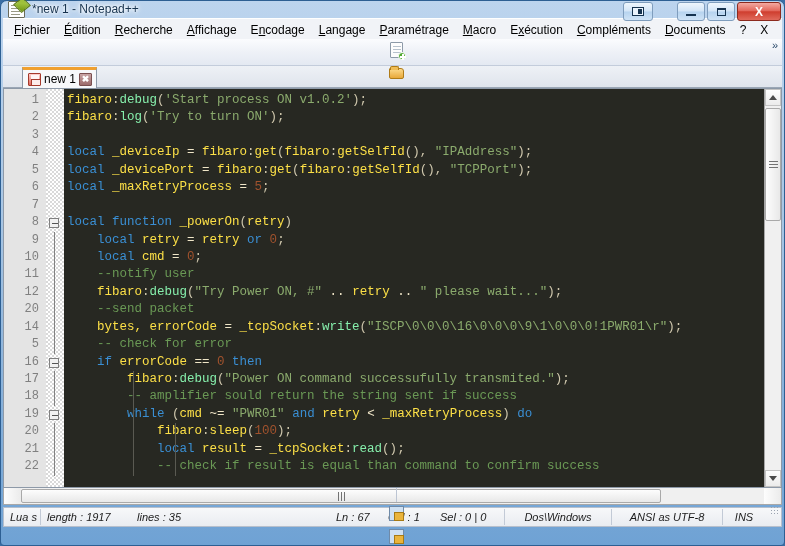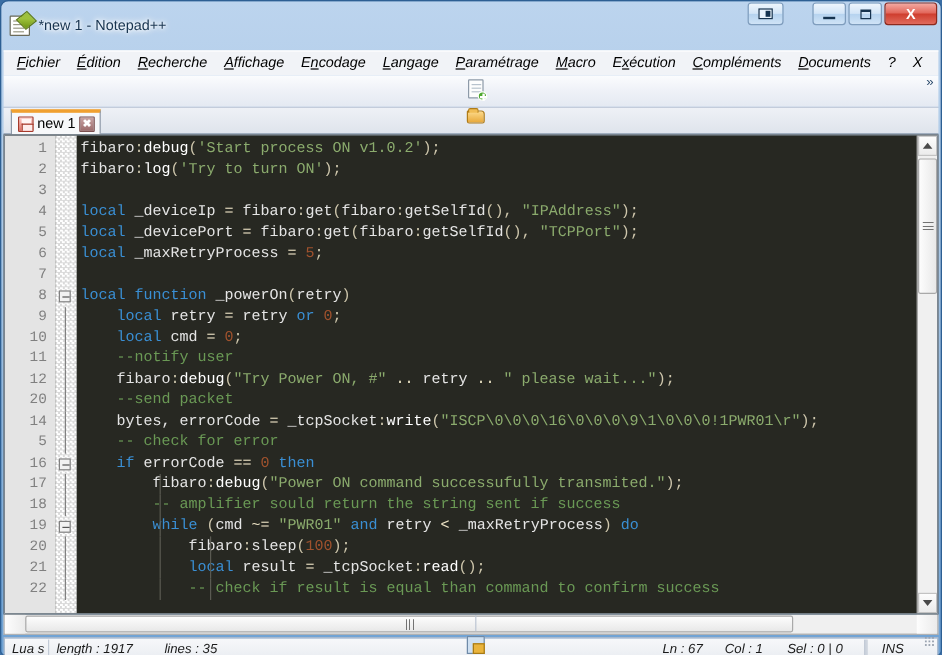--- a/index.html
+++ b/index.html
@@ -15,21 +15,21 @@
     position: absolute; inset: 0;
     background: linear-gradient(to bottom, #bcd4ee 0%, #a8c6e4 40%, #93b8dd 60%, #6fa2d4 100%);
     border: 1px solid #2d5f93;
     border-radius: 7px 7px 4px 4px;
     padding: 0;
   }
 
   
   #titlebar {
     position: relative;
-    height: 40px;
+    height: 16px;
     display: flex; align-items: center;
     padding-left: 7px;
   }
   #app-icon {
     width: 17px; height: 17px;
     position: relative; flex: 0 0 auto; margin-right: 7px;
     background: #ffffff;
     border: 1px solid #6b6b5a;
     border-radius: 1px;
   }
@@ -73,23 +73,22 @@
   .glyph-max { width: 9px; height: 8px; border: 1px solid #16334f; border-top-width: 2px; }
   .glyph-dual { width: 12px; height: 9px; border: 1px solid #16334f; position: relative; background:#eaf3fc;}
   .glyph-dual::after{content:"";position:absolute;right:1px;top:1px;bottom:1px;width:4px;background:#16334f;}
 
   
   #menubar {
     margin: 1px 2px 0 2px;
     height: 21px;
     background: #f1f3f7;
     border-top: 1px solid #ffffff;
-    display: flex; align-items: flex-start;
+    display: flex; align-items: flex-end;
     padding-left: 4px;
-    font-style: italic;
   }
   .menu-item {
     font-size: 12px; color: #000;
     padding: 2px 7px 2px 7px;
     white-space: nowrap;
     cursor: default;
   }
   .menu-item u { text-decoration: underline; }
 
   
@@ -190,21 +189,21 @@
   .ic-ff::before{left:0;} .ic-ff::after{left:6px;}
   .ic-macsave{position:absolute;left:1px;top:1px;width:15px;height:15px;background:#e9f1fa;border:1px solid #6f8aa8;}
   .ic-macsave::after{content:"";position:absolute;right:0px;bottom:0px;width:8px;height:8px;background:linear-gradient(#9cc4ea,#3f78bb);border:1px solid #2c5685;}
 
   
   #tabbar {
     margin: 0 2px;
     height: 22px;
     background: linear-gradient(to bottom,#eef1f6,#dfe4ec);
     border-bottom: 1px solid #9aa6b5;
-    display: flex; align-items: flex-end; padding-left: 6px;
+    display: flex; align-items: flex-end; padding-left: 19px;
   }
   .tab {
     height: 21px; display: flex; align-items: center; gap: 3px;
     padding: 0 4px 0 5px;
     background: #f7f8fa;
     border: 1px solid #8d99a8; border-bottom: none;
     border-top: 3px solid #f0a030;
     position: relative; top: 1px;
     font-size: 12px; color: #000;
   }
@@ -263,26 +262,26 @@
     padding-top: 3px;
     padding-left: 3px;
     white-space: pre;
     overflow: hidden;
   }
   #code .ln { height: 17.45px; line-height: 17.45px; color: #f8f8f2; position: relative; }
   .ind-guide { position: absolute; top: 0; width: 1px; height: 17.45px; background: #5a5a52; }
 
   
   .kw   { color: #3a8fd4; }
-  .fn   { color: #ffffff; }
+  .fn   { color: #86efac; }
   .str  { color: #8bab6d; }
   .num  { color: #a0522d; }
   .com  { color: #6a9955; }
   .op   { color: #f0e6c8; }
-  .id   { color: #e5e5e5; }
+  .id   { color: #fde047; }
   .punc { color: #cfc7ad; }
 
   
   #vscroll {
     width: 17px; flex: 0 0 17px;
     background: #f0f0f0; border-left: 1px solid #a7a7a7;
     display: flex; flex-direction: column; position: relative;
   }
   .sb-arrow { height: 17px; display: flex; align-items: center; justify-content: center;
      background: linear-gradient(to bottom,#fdfdfd,#ebebeb); border: 1px solid #c3c3c3; }
@@ -682,19 +681,21 @@
   <div id="statusbar">
     <div class="sb-cell" id="sb-lang">Lua s</div>
     <div class="sb-div"></div>
     <div class="sb-cell" id="sb-len">length : 1917</div>
     <div class="sb-cell" id="sb-lines">lines : 35</div>
     <div class="sb-cell" id="sb-mid"></div>
     <div class="sb-cell" id="sb-ln">Ln : 67</div>
     <div class="sb-cell" id="sb-col">Col : 1</div>
     <div class="sb-cell" id="sb-sel">Sel : 0 | 0</div>
     <div class="sb-div"></div>
+    <div class="sb-cell" id="sb-eol">Dos\Windows</div>
     <div class="sb-div"></div>
+    <div class="sb-cell" id="sb-enc">ANSI as UTF-8</div>
     <div class="sb-div"></div>
     <div class="sb-cell" id="sb-ins">INS</div>
     <div id="sb-grip"></div>
   </div>
 
 </div>
 
 </body></html>

